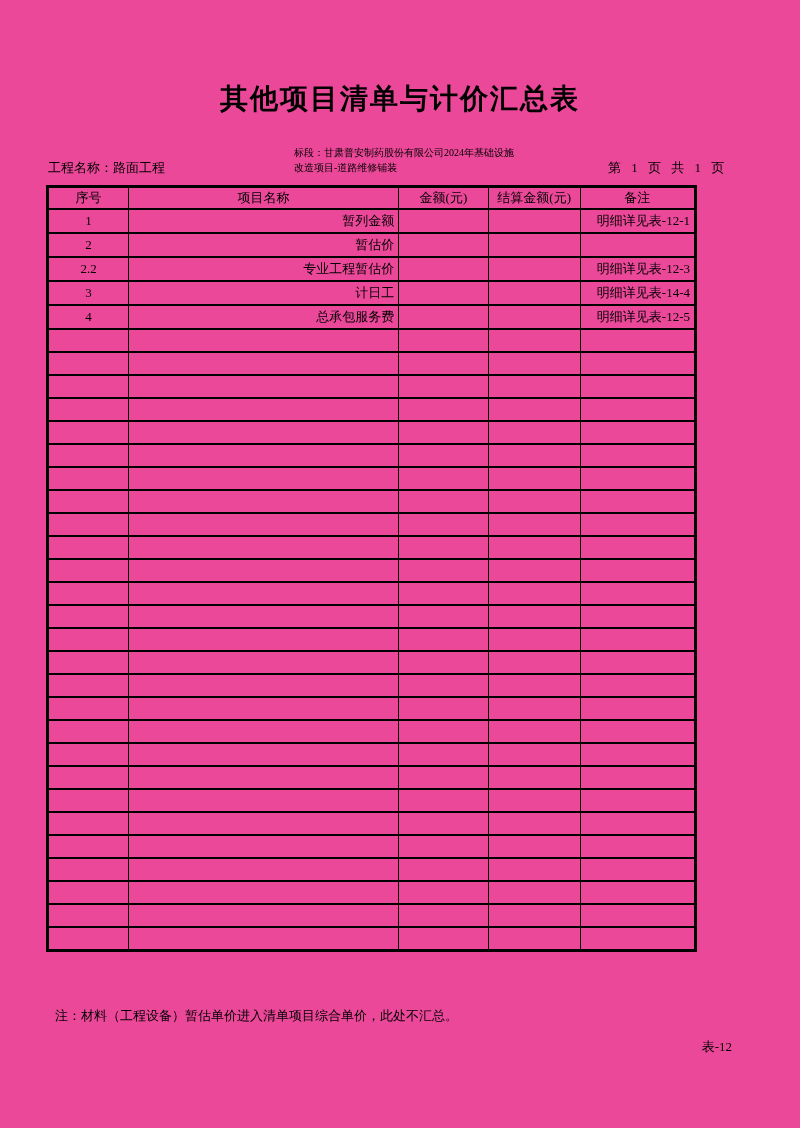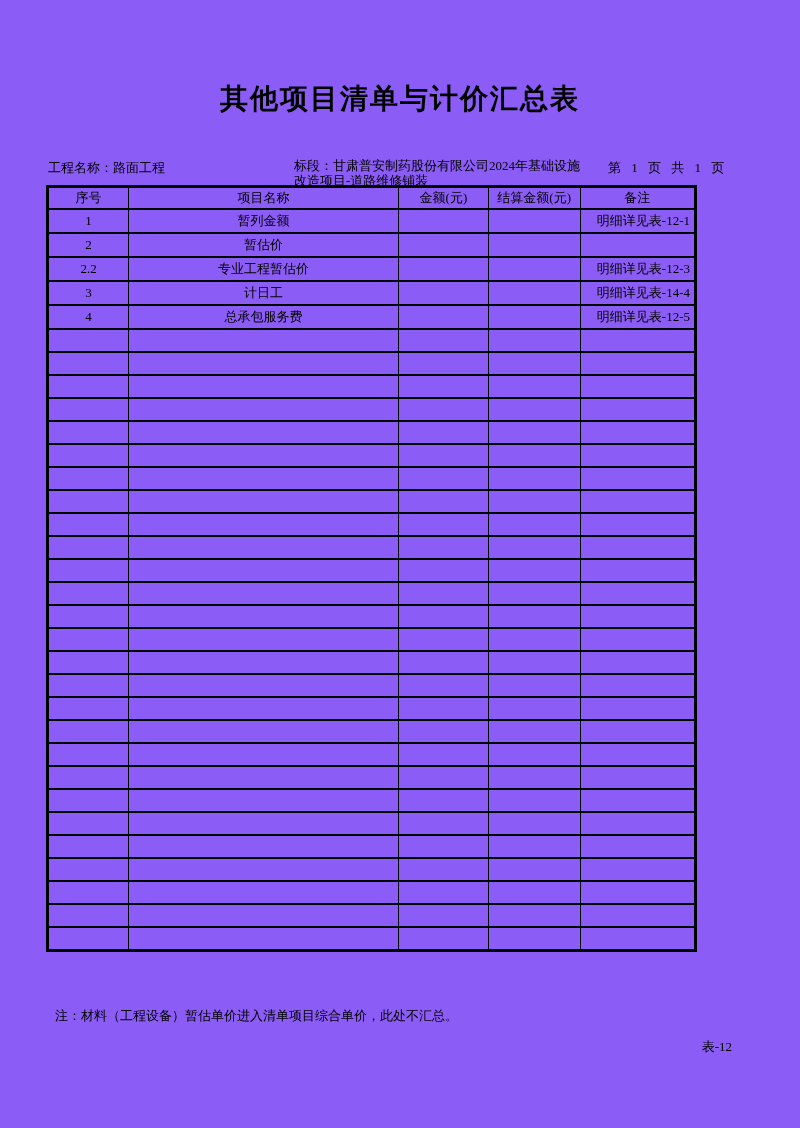--- a/index.html
+++ b/index.html
@@ -1,39 +1,39 @@
 <!DOCTYPE html>
 <html><head>
 <meta charset="utf-8">
 <style>
   html,body{margin:0;padding:0;background:#ffffff;}
   .page{
     position:relative;
     width:800px;height:1128px;
     margin:0 auto;
-    background:#8b5cf6;
+    background:#ec4899;
     color:#000;
     font-family:"Liberation Serif","DejaVu Serif",serif;
     overflow:hidden;
   }
   .title{
     position:absolute;top:80px;left:0;right:0;
     text-align:center;
     font-size:28px;
     font-weight:700;
     letter-spacing:2px;
     margin:0;
   }
   .meta-project{
     position:absolute;left:48px;top:159px;
     font-size:13px;white-space:nowrap;
   }
   .meta-section{
-    position:absolute;left:294px;top:158px;
-    font-size:13px;line-height:15px;white-space:nowrap;
+    position:absolute;left:294px;top:145px;
+    font-size:10px;line-height:15px;white-space:nowrap;
   }
   .meta-pageinfo{
     position:absolute;left:608px;top:159px;
     font-size:13px;white-space:nowrap;
     word-spacing:7px;
   }
   table.summary{
     position:absolute;left:46px;top:185px;
     width:651px;
     border-collapse:collapse;
@@ -48,21 +48,21 @@
     font-weight:400;
     overflow:hidden;
     white-space:nowrap;
   }
   table.summary{border:3px solid #000;}
   tr.h-row th{height:20px;text-align:center;}
   tr.d-row td{height:22px;}
   tr.e-row td{height:21px;}
   tr.t-row td{height:22px;}
   td.c-no{text-align:center;}
-  td.c-name{text-align:center;}
+  td.c-name{text-align:right;}
   td.c-amount{text-align:right;padding-right:6px;}
   td.c-settle{text-align:left;}
   td.c-remark{text-align:right;}
   td.c-total{text-align:center;letter-spacing:1px;}
   .note{
     position:absolute;left:46px;top:1007px;
     font-size:13px;white-space:nowrap;margin-left:9px;
   }
   .footer-ref{
     position:absolute;right:68px;top:1038px;

